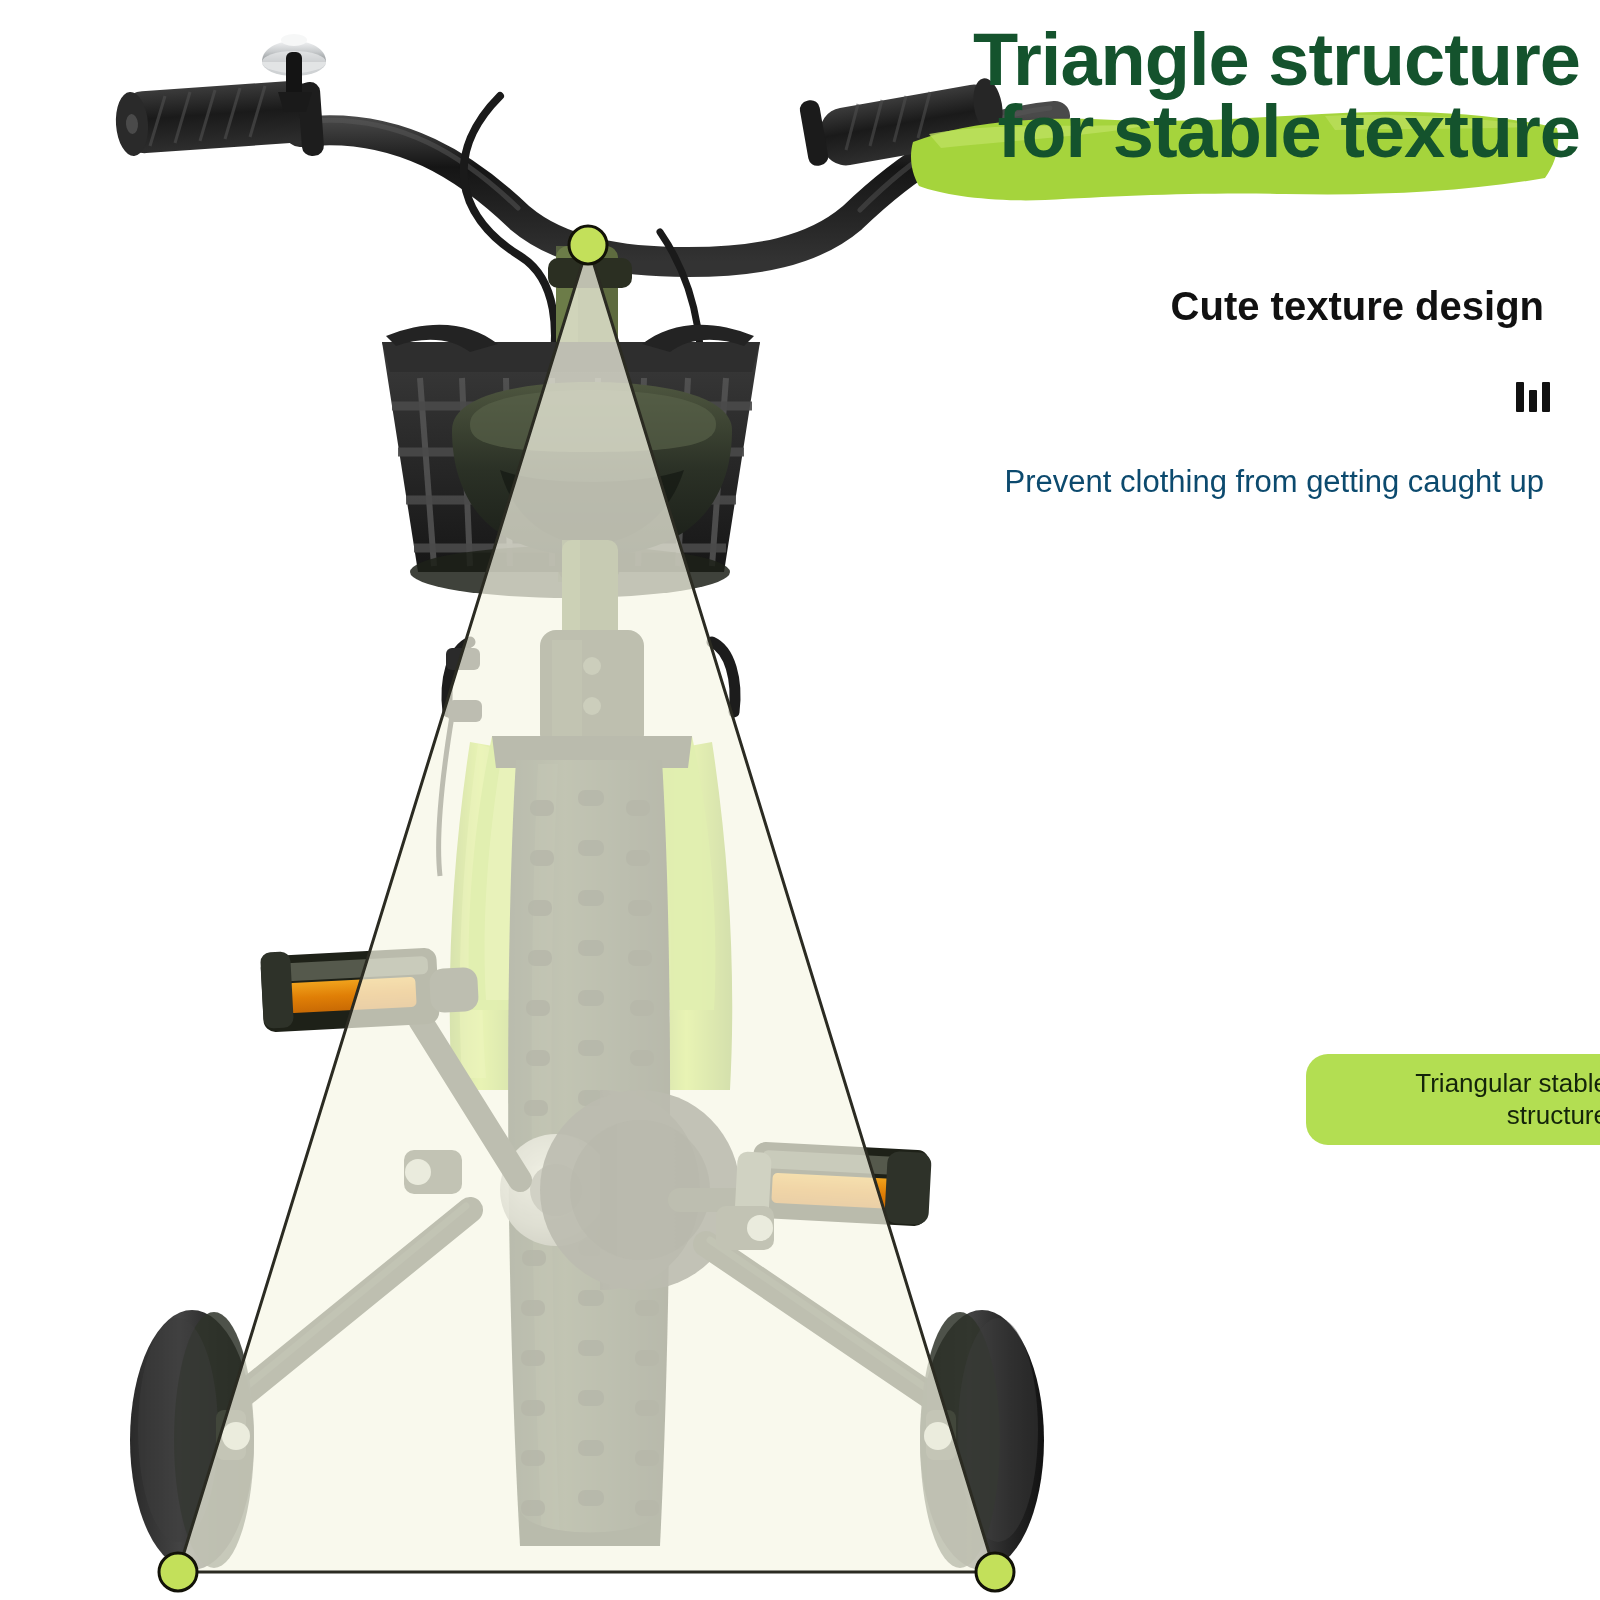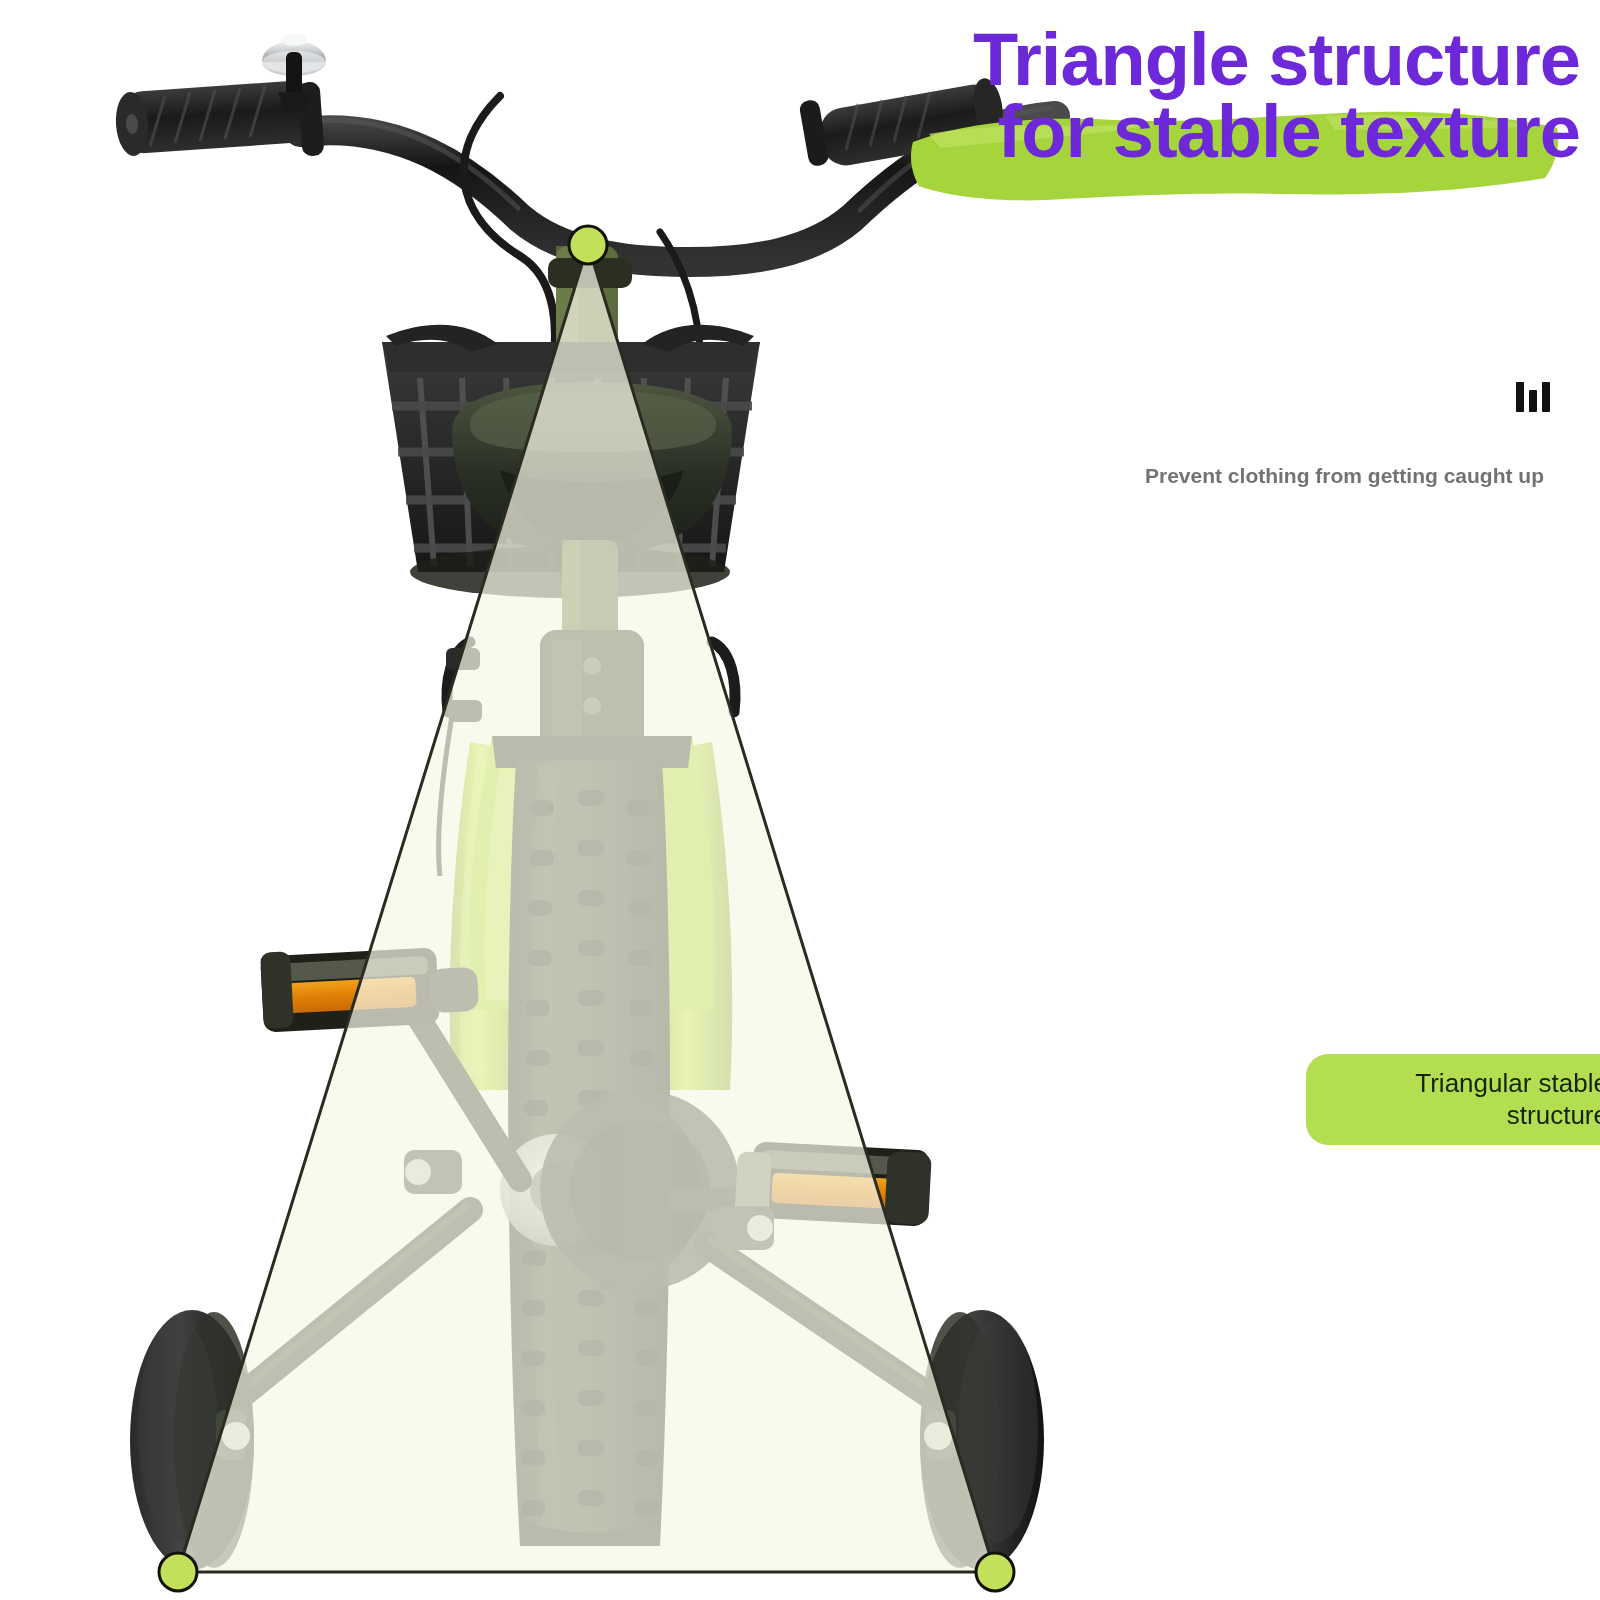--- a/index.html
+++ b/index.html
@@ -8,40 +8,40 @@
 
   
   #photo{position:absolute;inset:0;}
 
   
   #tri-wrap{position:absolute;left:0;top:0;width:1600px;height:1600px;pointer-events:none;}
 
   
   #headline{
     position:absolute;left:700px;top:24px;width:880px;
-    text-align:right;font-weight:bold;color:#6d28d9;
+    text-align:right;font-weight:bold;color:#14532d;
     font-size:74px;line-height:0.97;letter-spacing:-1px;
     z-index:40;
   }
   #headline .ln{display:block;white-space:nowrap;}
   #brush{
     position:absolute;left:905px;top:100px;width:660px;height:110px;z-index:30;
   }
   #subhead{
     position:absolute;right:56px;top:284px;
     font-size:40px;font-weight:bold;color:#111;white-space:nowrap;z-index:40;
   }
   #bars{position:absolute;right:50px;top:378px;z-index:40;display:flex;align-items:flex-end;gap:5px;height:34px;}
   #bars i{display:block;width:8px;background:#111;border-radius:1px;}
   #bars i:nth-child(1){height:30px;}
   #bars i:nth-child(2){height:22px;}
   #bars i:nth-child(3){height:30px;}
   #caption{
     position:absolute;right:56px;top:464px;
-    font-size:21px;color:#737373;white-space:nowrap;z-index:40;font-weight:bold;
+    font-size:31px;color:#0c4a6e;white-space:nowrap;z-index:40;
   }
   #badge{
     position:absolute;left:1306px;top:1054px;width:320px;min-height:78px;
     background:#b3de52;border-radius:22px 0 0 22px;
     display:flex;align-items:center;justify-content:flex-end;
     padding:14px 18px 14px 22px;box-sizing:border-box;z-index:40;
   }
   #badge span{
     font-size:26px;color:#14240a;line-height:1.22;text-align:right;
   }
@@ -356,20 +356,21 @@
              C90,102 40,96 14,86 C6,72 4,56 8,42 Z" fill="#a5d43c"></path>
     <path d="M24,34 C90,22 170,28 250,24 C190,36 110,40 36,48 Z" fill="#bde05f" opacity="0.8"></path>
     <path d="M420,16 C490,12 570,18 640,26 C580,30 500,28 430,30 Z" fill="#bde05f" opacity="0.7"></path>
   </svg>
 
   <div id="headline">
     <span class="ln">Triangle structure</span>
     <span class="ln">for stable texture</span>
   </div>
 
+  <div id="subhead">Cute texture design</div>
 
   <div id="bars">
     <i></i>
     <i></i>
     <i></i>
   </div>
 
   <div id="caption">Prevent clothing from getting caught up</div>
 
   <div id="badge">

